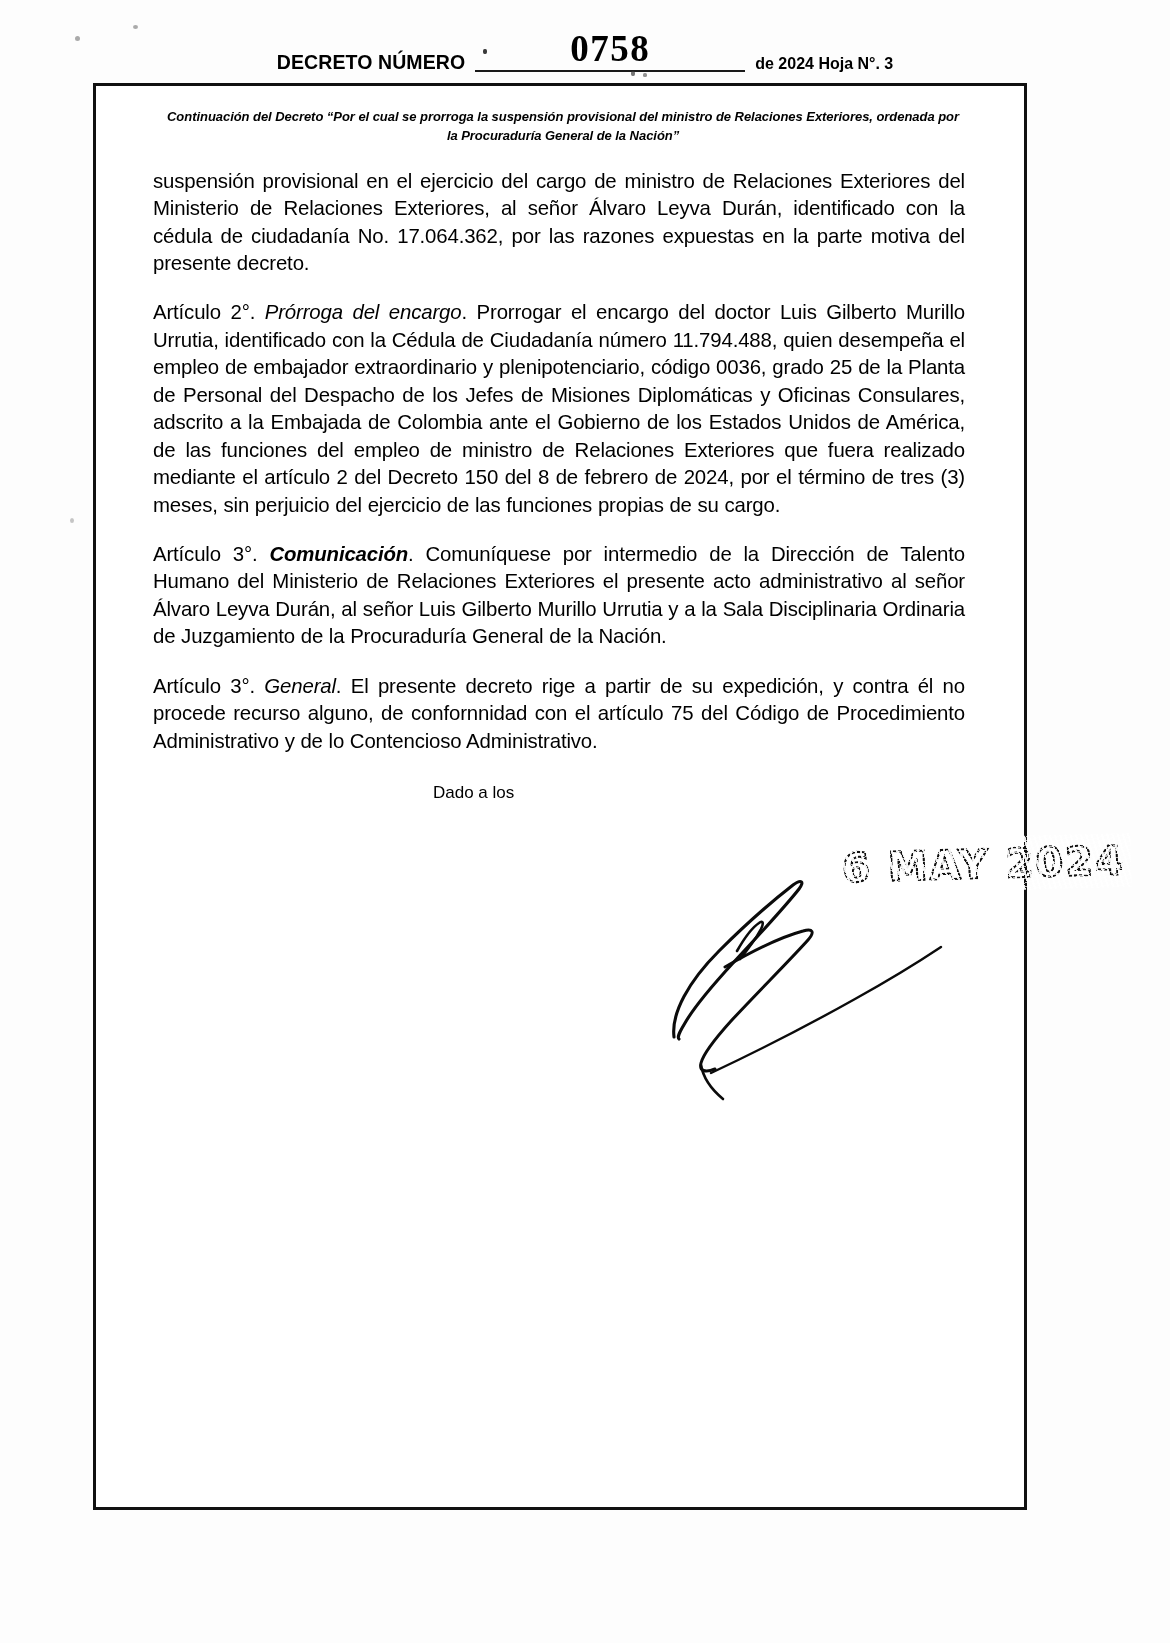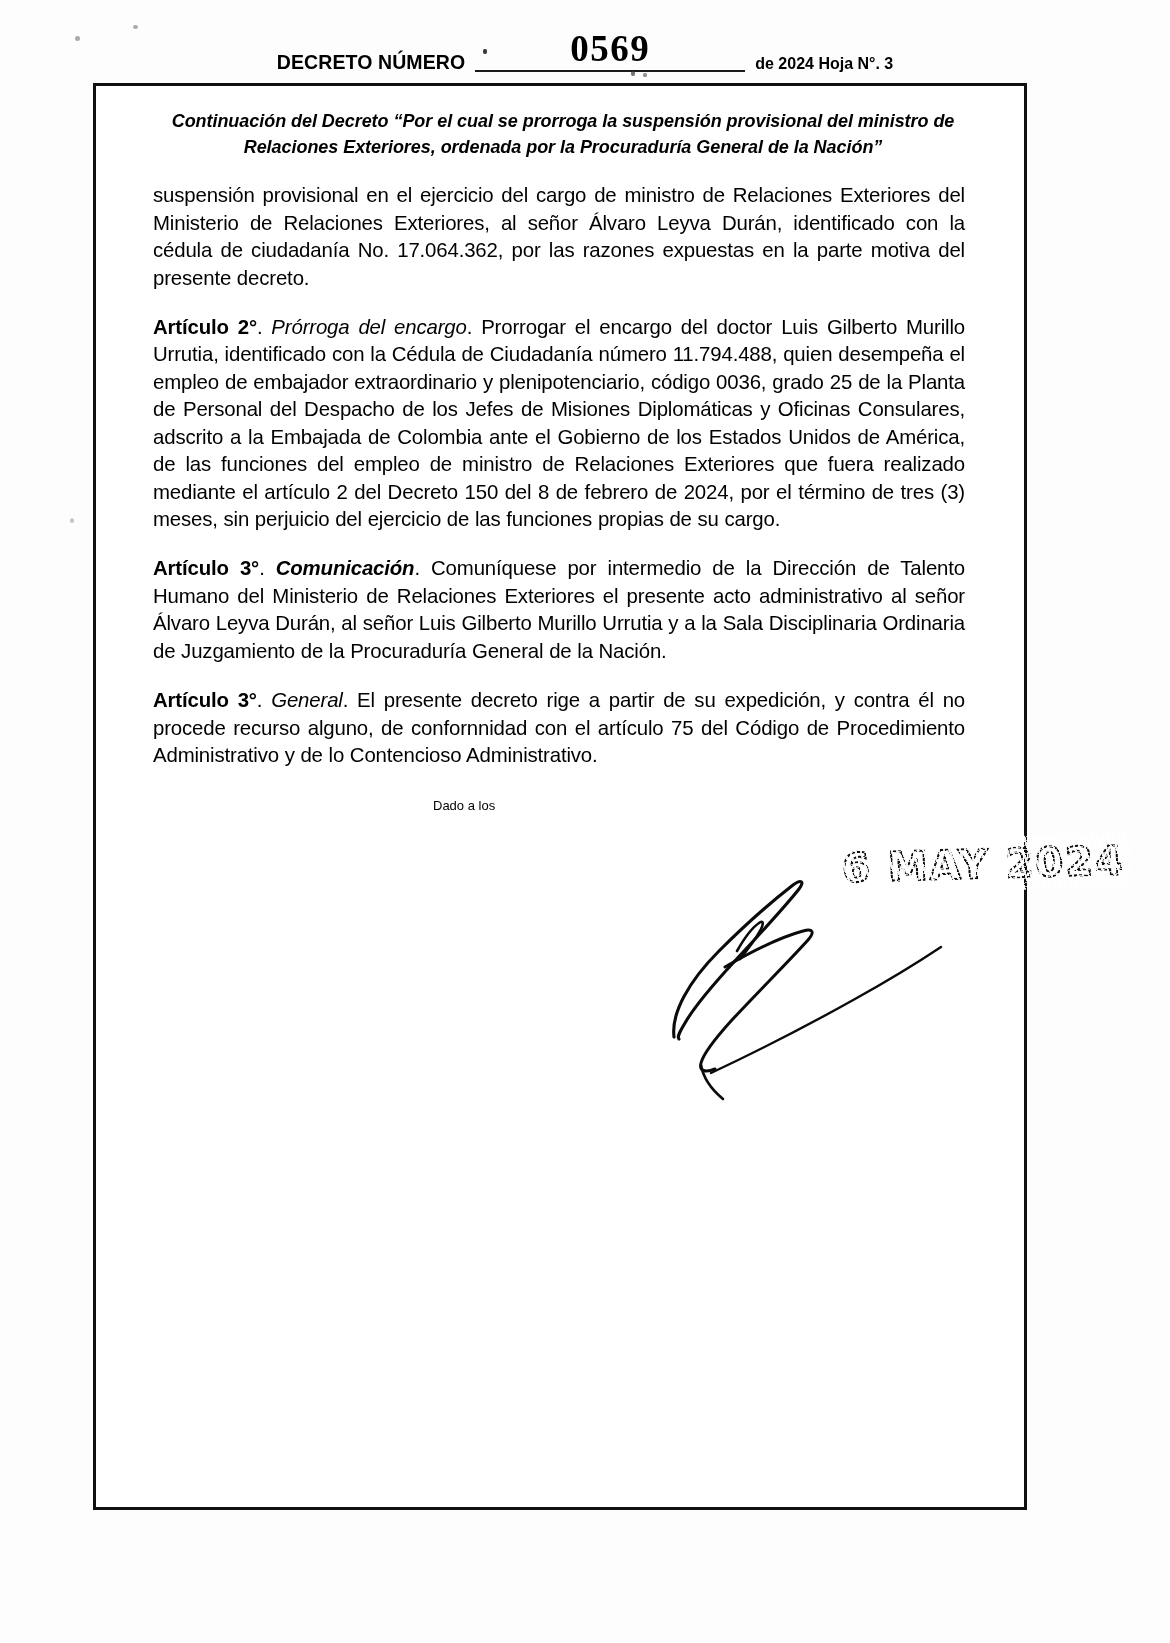--- a/index.html
+++ b/index.html
@@ -111,21 +111,21 @@
 
   .frame-inner {
     position: absolute;
     left: 57px;
     top: 22px;
     width: 820px;
   }
 
   
   .continuation {
-    font-size: 18px;
+    font-size: 13px;
     font-style: italic;
     font-weight: bold;
     text-align: center;
     line-height: 1.45;
     margin: 0 14px 22px 14px;
     letter-spacing: -.05px;
   }
 
   
   .para {
@@ -133,40 +133,40 @@
     line-height: 1.345;
     text-align: justify;
     text-justify: inter-word;
     margin: 0 8px 22px 0;
     letter-spacing: -.15px;
     word-spacing: .2px;
   }
 
   .para:last-of-type { margin-bottom: 0; }
 
-  .art-num { font-weight: bold; }
+  .art-num { font-weight: normal; }
   .art-title { font-style: italic; }
   .art-title-bold { font-style: italic; font-weight: bold; }
 
   
   .closing {
     margin-top: 28px;
     padding-left: 150px;
   }
 
   .publiquese {
     font-size: 20.6px;
     font-weight: bold;
     letter-spacing: .1px;
     text-align: left;
     white-space: nowrap;
   }
 
   .dado {
-    font-size: 13px;
+    font-size: 17px;
     margin-top: 16px;
     padding-left: 130px;
     white-space: nowrap;
   }
 
   
   .datestamp {
     position: absolute;
     left: 746px;
     top: 755px;
@@ -213,21 +213,21 @@
   <div class="speck" style="left:133px; top:25px;  width:5px;  height:4px;"></div>
   <div class="speck" style="left:70px;  top:518px; width:4px;  height:5px; opacity:.5;"></div>
   <div class="speck" style="left:832px; top:1222px;width:4px;  height:4px; opacity:.35;"></div>
   <div class="speck" style="left:512px; top:1500px;width:4px;  height:4px; opacity:.3;"></div>
 
   <div class="doc-header">
     <span class="hdr-label">DECRETO NÚMERO</span>
 
     <span class="hdr-numberbox">
       <span class="ink-dot" style="left:12px; top:17px; width:4px; height:5px;"></span>
-      <span class="hdr-number">0569</span>
+      <span class="hdr-number">0758</span>
       <span class="hdr-rule"></span>
       <span class="ink-dot" style="left:160px; top:39px; width:4px; height:5px; opacity:.7;"></span>
       <span class="ink-dot" style="left:172px; top:41px; width:4px; height:4px; opacity:.55;"></span>
     </span>
 
     <span class="hdr-suffix">de 2024 Hoja N°. 3</span>
   </div>
 
   <div class="frame">
     <div class="frame-inner">

